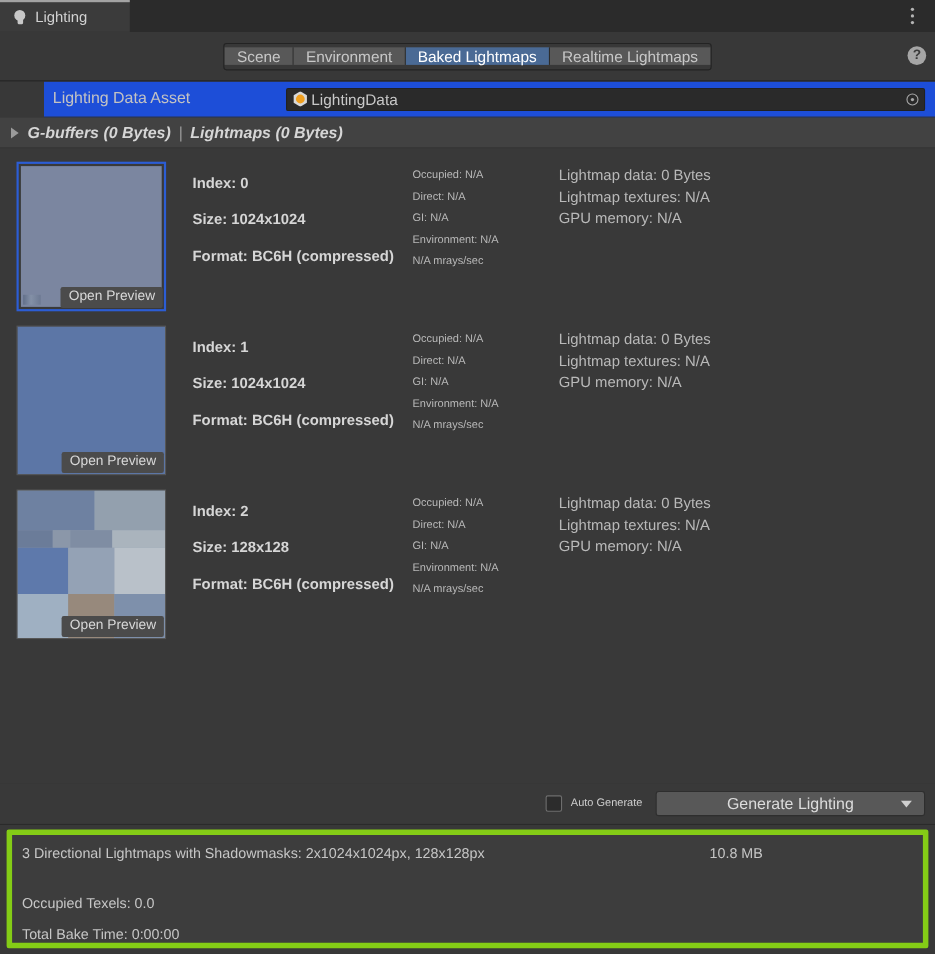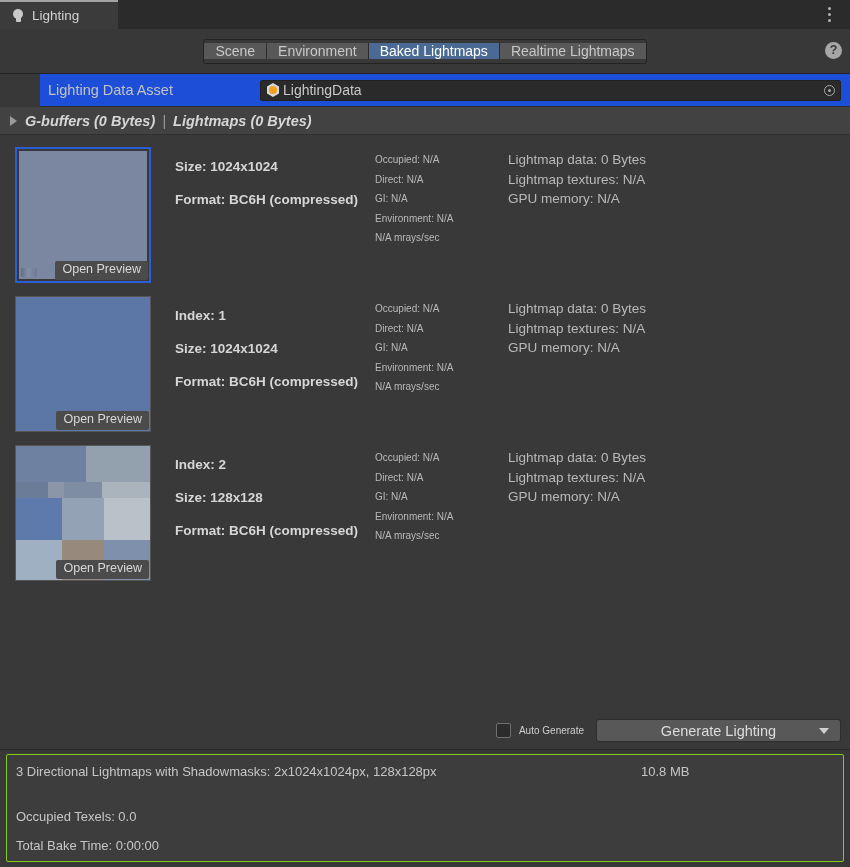--- a/index.html
+++ b/index.html
@@ -349,21 +349,21 @@
     border-left: 5.5px solid transparent;
     border-right: 5.5px solid transparent;
     border-top: 6px solid #d0d0d0;
   }
 
   
   .statusbox {
     flex: 0 0 108px;
     margin: 4px 6px 5px 6px;
     background: #3d3d3d;
-    border: 1px solid #84cc16;
+    border: 5px solid #84cc16;
     border-radius: 2px;
     padding: 9px 0 0 9px;
     position: relative;
     color: #c6c6c6;
     font-size: 13px;
   }
   .status-line1 {
     display: flex;
   }
   .status-desc { width: 625px; }
@@ -429,20 +429,21 @@
 
       <div class="lm-entry">
         <div class="thumb-wrap selected">
           <div class="thumb thumb-a">
             <div class="corner-artifact"></div>
           </div>
           <div class="open-preview">Open Preview</div>
         </div>
         <div class="cols">
           <div class="col-a">
+            <div>Index: 0</div>
             <div>Size: 1024x1024</div>
             <div>Format: BC6H (compressed)</div>
           </div>
           <div class="col-b">
             <div>Occupied: N/A</div>
             <div>Direct: N/A</div>
             <div>GI: N/A</div>
             <div>Environment: N/A</div>
             <div>N/A mrays/sec</div>
           </div>

